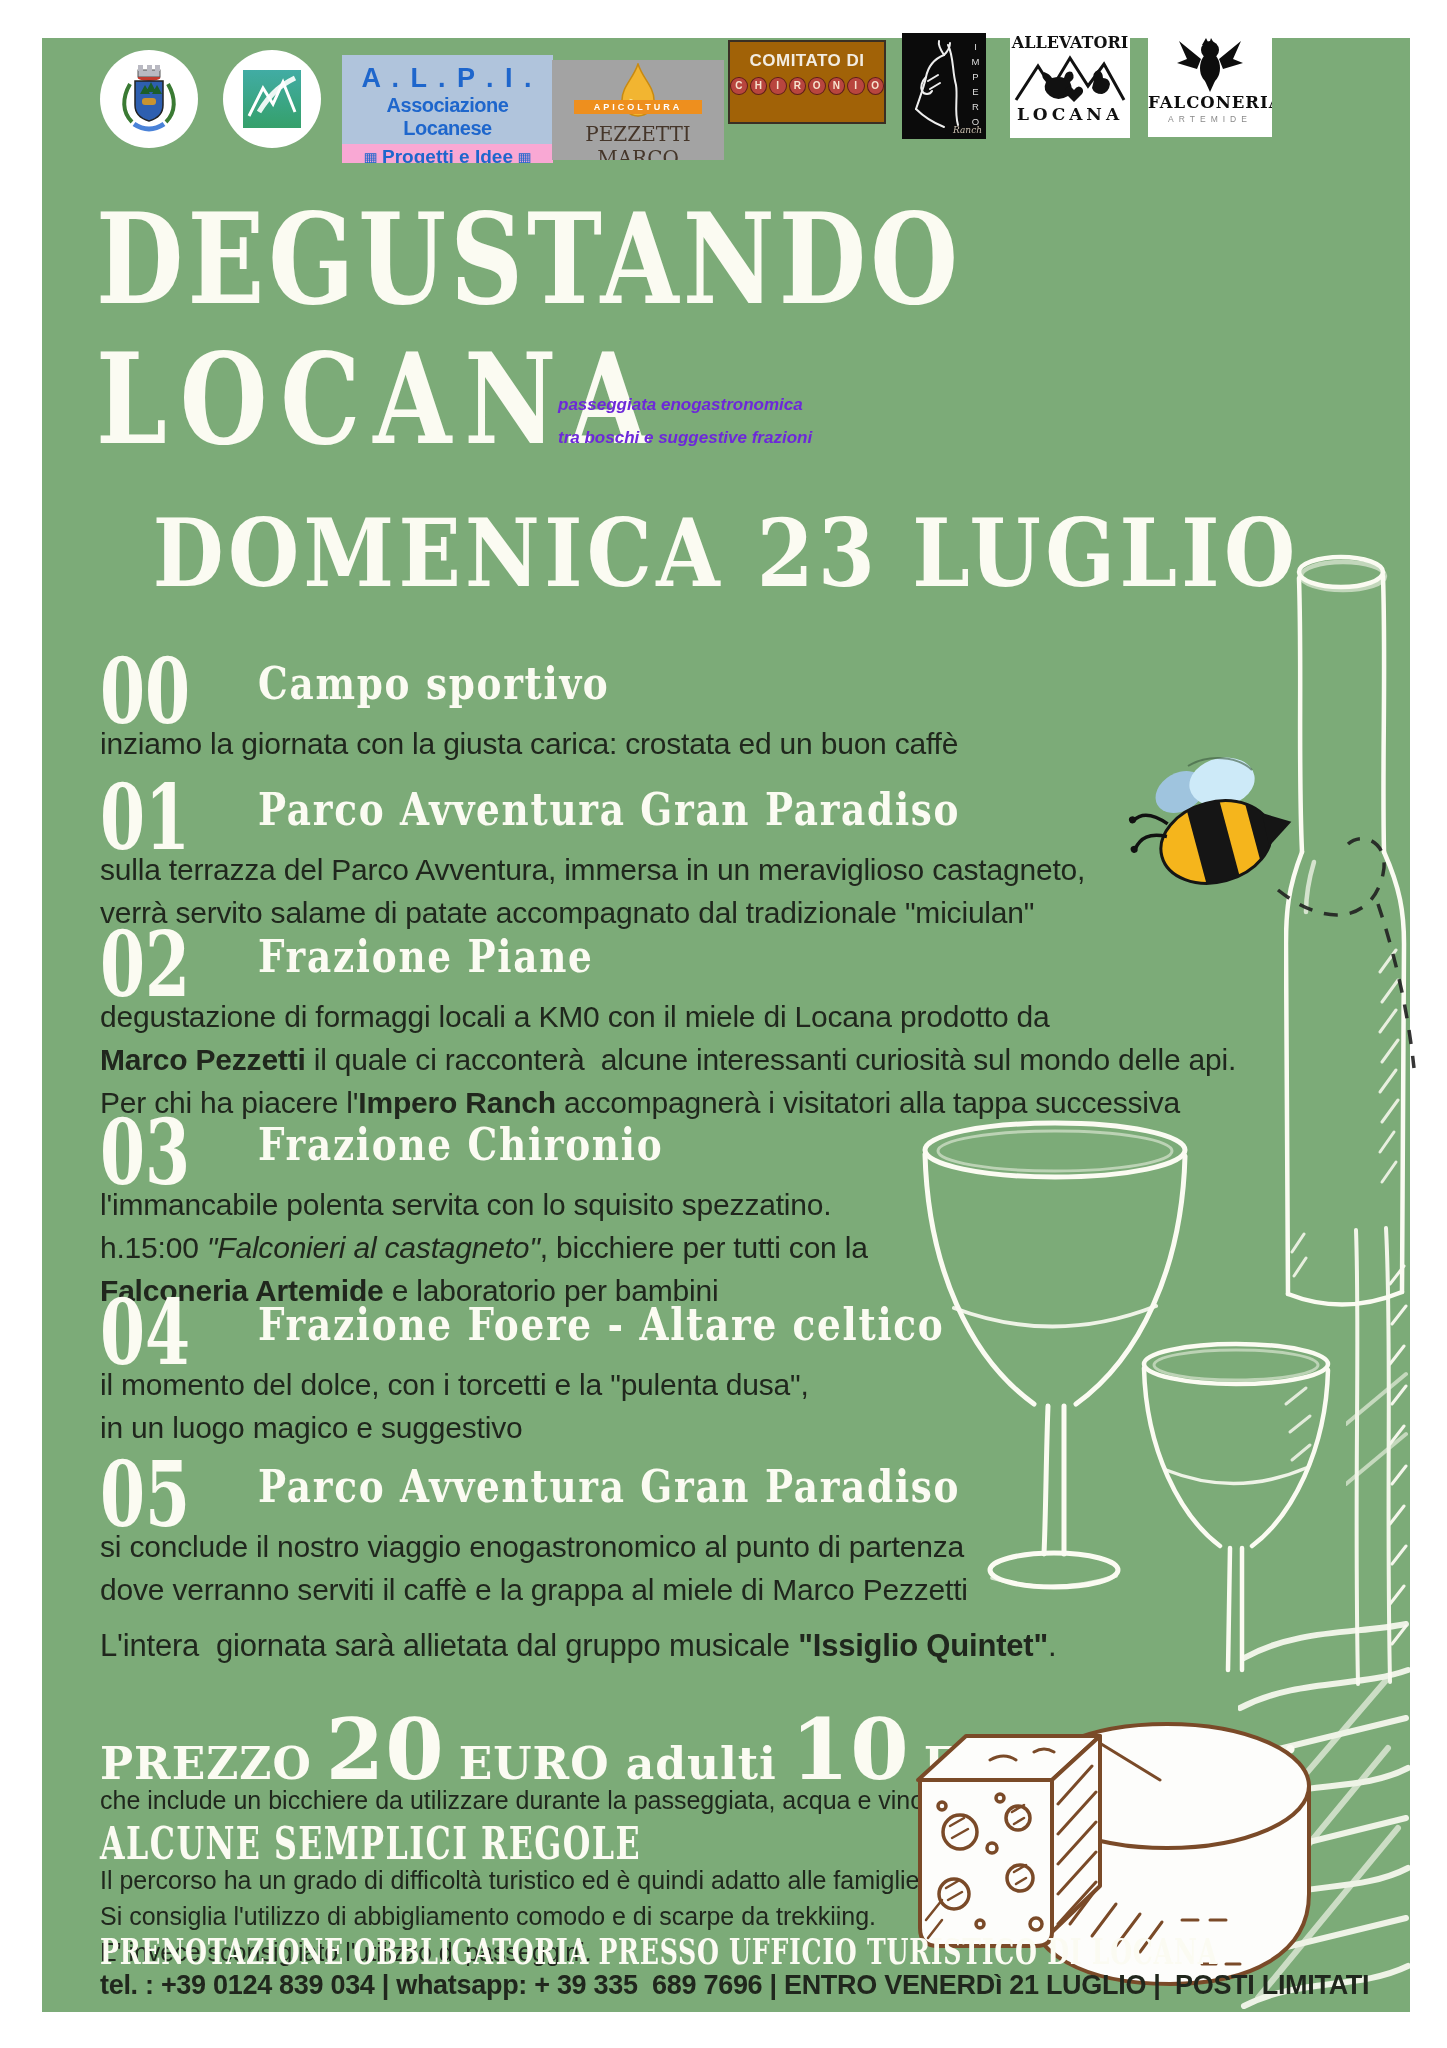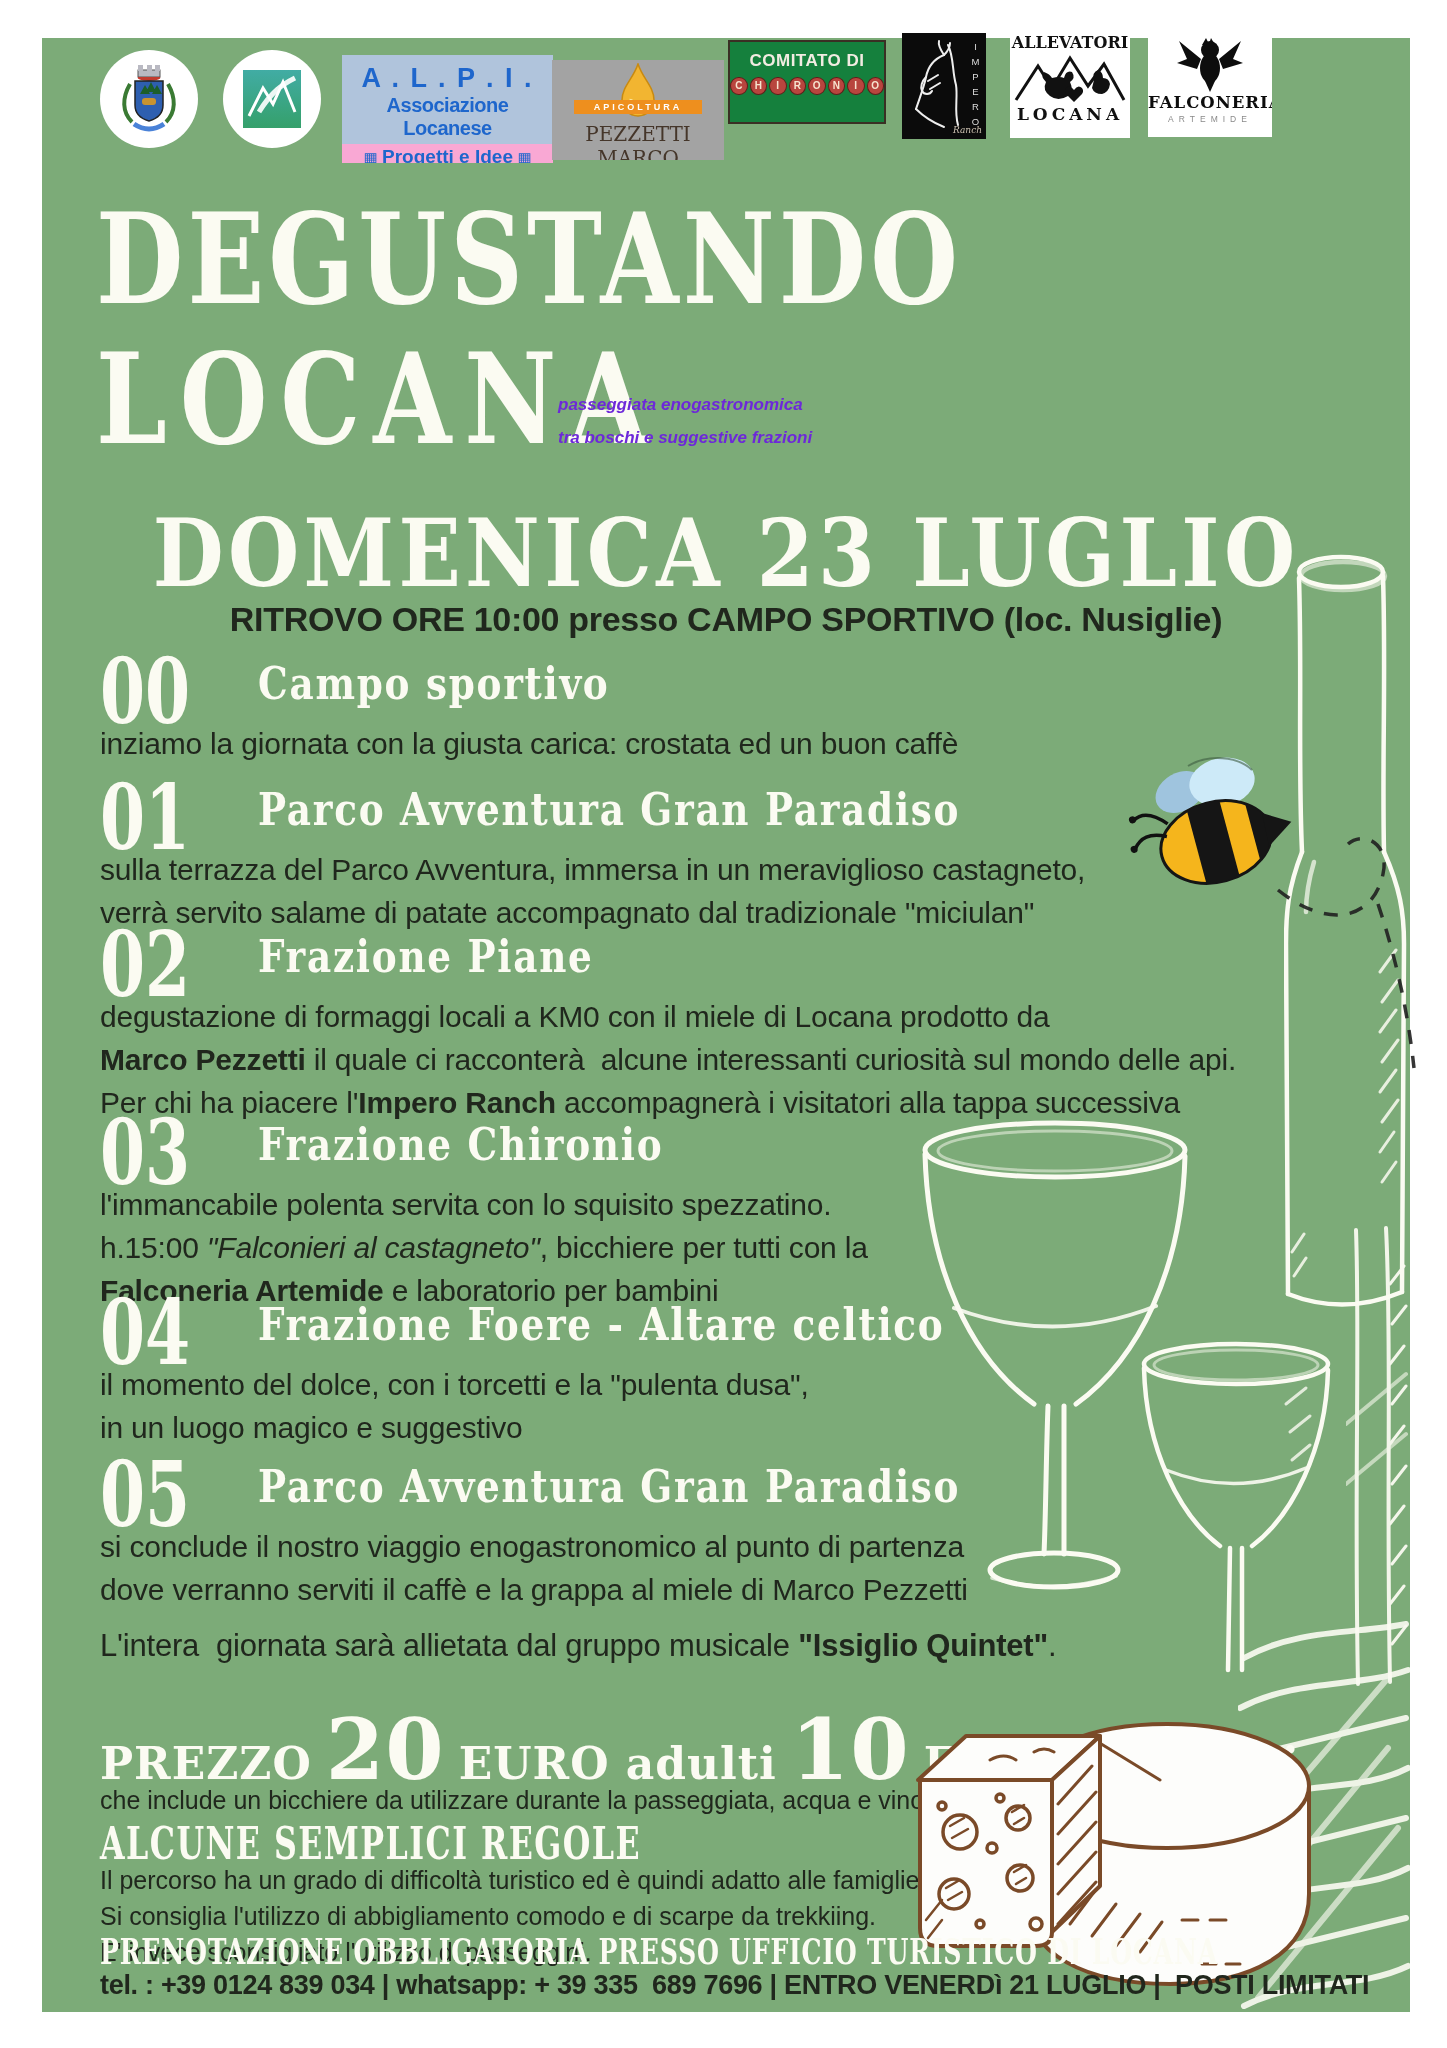--- a/index.html
+++ b/index.html
@@ -176,21 +176,21 @@
     <svg style="position:absolute;left:69px;top:3px;" width="34" height="54" viewBox="0 0 34 54">
       <path d="M17,1 C22,16 33,24 33,37 A16,16 0 1,1 1,37 C1,24 12,16 17,1 Z" fill="#f2b531" stroke="#c98a10" stroke-width="1.5"></path>
       <path d="M10,36 a8,10 0 0,0 6,11" stroke="#fbe49a" stroke-width="3" fill="none"></path>
     </svg>
     <div style="position:absolute;left:22px;top:40px;width:128px;height:14px;background:#ee8f1e;display:flex;align-items:center;justify-content:center;">
       <span style="font-size:9px;letter-spacing:3px;color:#fff;font-weight:700;">APICOLTURA</span>
     </div>
     <div style="position:absolute;left:0;top:62px;width:100%;text-align:center;font-family:'DejaVu Serif',serif;font-size:20px;color:#45362a;">PEZZETTI MARCO</div>
   </div>
 
-  <div class="logo" style="left:728px;top:40px;width:158px;height:84px;background:#15803d;border:2px solid #3a2f24;box-sizing:border-box;text-align:center;">
+  <div class="logo" style="left:728px;top:40px;width:158px;height:84px;background:#a16207;border:2px solid #3a2f24;box-sizing:border-box;text-align:center;">
     <div style="margin-top:9px;font-size:17px;font-weight:700;color:#f2ece2;letter-spacing:.5px;">COMITATO DI</div>
     <div style="margin-top:6px;display:flex;justify-content:center;gap:2px;">
       <span style="width:16px;height:16px;border-radius:50%;background:#b8453e;border:1px solid #5f1d1a;color:#f7e3cf;font-size:10px;font-weight:700;line-height:16px;">C</span>
       <span style="width:16px;height:16px;border-radius:50%;background:#b8453e;border:1px solid #5f1d1a;color:#f7e3cf;font-size:10px;font-weight:700;line-height:16px;">H</span>
       <span style="width:16px;height:16px;border-radius:50%;background:#b8453e;border:1px solid #5f1d1a;color:#f7e3cf;font-size:10px;font-weight:700;line-height:16px;">I</span>
       <span style="width:16px;height:16px;border-radius:50%;background:#b8453e;border:1px solid #5f1d1a;color:#f7e3cf;font-size:10px;font-weight:700;line-height:16px;">R</span>
       <span style="width:16px;height:16px;border-radius:50%;background:#b8453e;border:1px solid #5f1d1a;color:#f7e3cf;font-size:10px;font-weight:700;line-height:16px;">O</span>
       <span style="width:16px;height:16px;border-radius:50%;background:#b8453e;border:1px solid #5f1d1a;color:#f7e3cf;font-size:10px;font-weight:700;line-height:16px;">N</span>
       <span style="width:16px;height:16px;border-radius:50%;background:#b8453e;border:1px solid #5f1d1a;color:#f7e3cf;font-size:10px;font-weight:700;line-height:16px;">I</span>
       <span style="width:16px;height:16px;border-radius:50%;background:#b8453e;border:1px solid #5f1d1a;color:#f7e3cf;font-size:10px;font-weight:700;line-height:16px;">O</span>
@@ -245,21 +245,20 @@
     <span class="nx nx80 title-line" style="letter-spacing:16px;">LOCANA</span>
   </div>
   <div class="abs subtitle" style="left:558px;top:388px;">
     <div>passeggiata enogastronomica</div>
     <div>tra boschi e suggestive frazioni</div>
   </div>
 
   <div class="center-row chalk" style="top:506px;">
     <span class="nxc" style="font-size:94px;line-height:1;letter-spacing:5px;">DOMENICA 23 LUGLIO</span>
   </div>
-  <div class="center-row dark" style="top:600px;font-size:34px;font-weight:700;letter-spacing:-.3px;white-space:nowrap;">RITROVO ORE 10:00 presso CAMPO SPORTIVO (loc. Nusiglie)</div>
 
   <div class="stop" style="top:646px;">
     <div class="stop-num chalk"><span class="nx nx72">00</span></div>
     <div class="stop-title chalk"><span class="nx nx85">Campo sportivo</span></div>
     <div class="stop-body">
       <div class="body-line rich"><span>inziamo la giornata con la giusta carica: crostata ed un buon caffè</span></div>
     </div>
   </div>
 
   <div class="stop" style="top:772px;">

